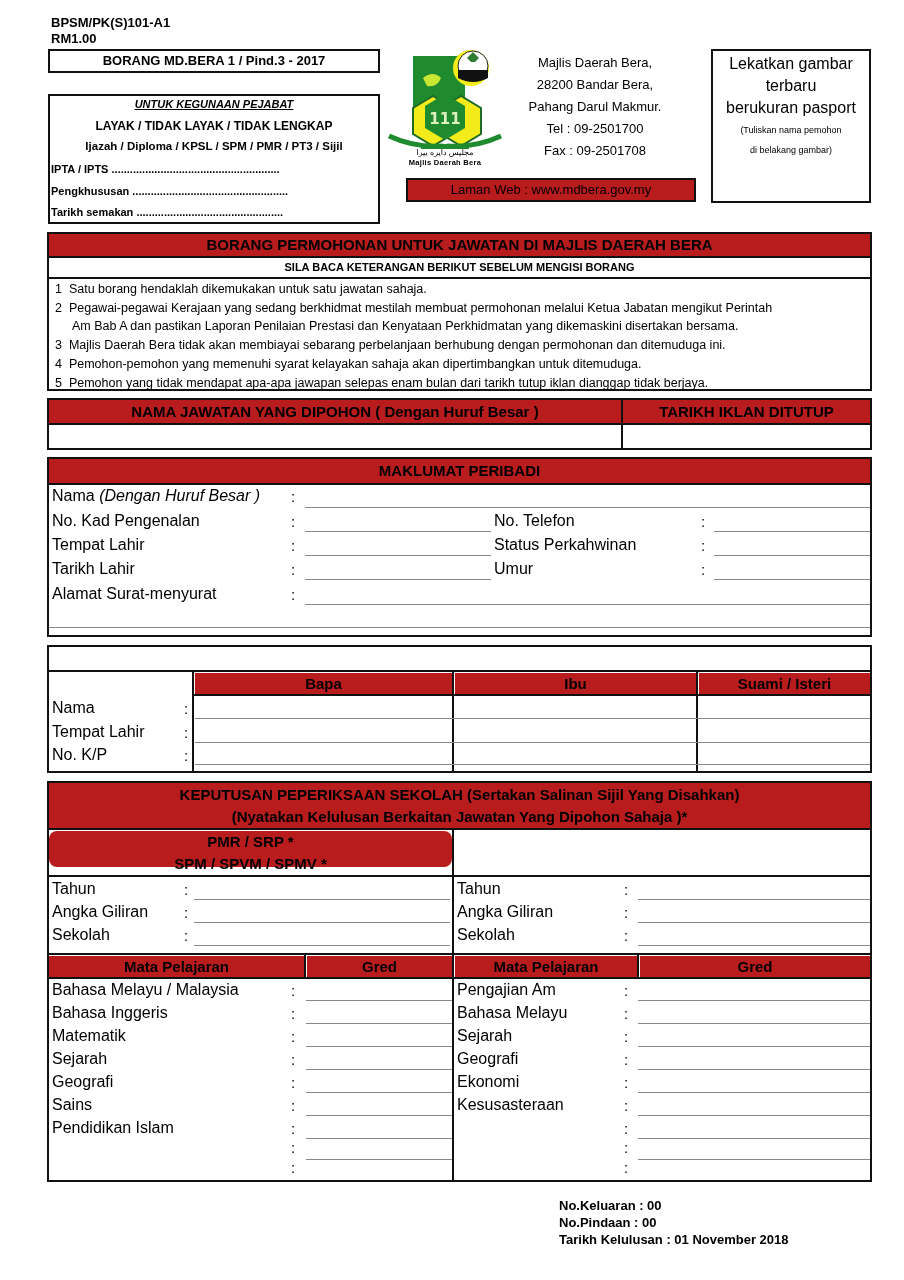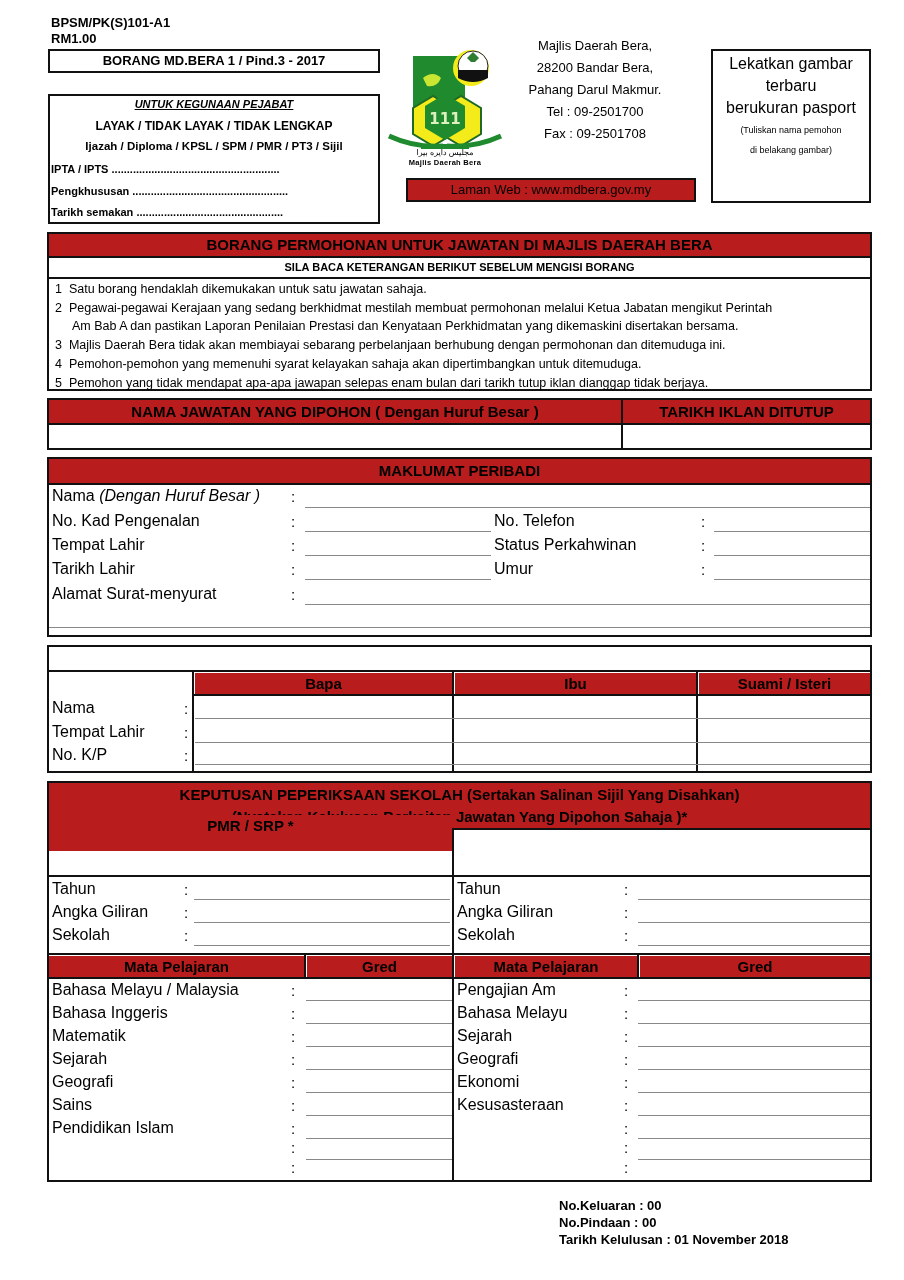--- a/index.html
+++ b/index.html
@@ -52,21 +52,21 @@
     <polygon points="40,58 60,46 80,58 80,80 60,92 40,80" fill="#1f8a2e"></polygon>
     <text x="60" y="76" font-size="15" fill="#dff0c0" text-anchor="middle" font-family="DejaVu Sans, sans-serif" font-weight="bold">111</text>
     <path d="M4 88 Q30 100 58 98" stroke="#1f8a2e" stroke-width="5" fill="none"></path>
     <path d="M116 88 Q90 100 62 98" stroke="#1f8a2e" stroke-width="5" fill="none"></path>
     <rect x="36" y="96" width="48" height="5" fill="#1f8a2e"></rect>
   </svg>
   <div class="abs center" style="left:0;right:0;top:100px;font-size:8px;">مجليس دايره بيرا</div>
   <div class="abs center bold" style="left:0;right:0;top:110px;font-size:7.5px;letter-spacing:0.3px;">Majlis Daerah Bera</div>
 </div>
 
-<div class="abs center" style="left:510px;top:35px;width:170px;font-size:13px;line-height:22px;">
+<div class="abs center" style="left:510px;top:52px;width:170px;font-size:13px;line-height:22px;">
   <div>Majlis Daerah Bera,</div>
   <div>28200 Bandar Bera,</div>
   <div>Pahang Darul Makmur.</div>
   <div>Tel : 09-2501700</div>
   <div>Fax : 09-2501708</div>
 </div>
 <div class="abs box gray center t13" style="left:406px;top:178px;width:290px;height:24px;line-height:19px;">Laman Web : www.mdbera.gov.my</div>
 
 <div class="abs box center" style="left:711px;top:49px;width:160px;height:154px;">
   <div style="margin-top:2px;font-size:16px;line-height:22px;">Lekatkan gambar</div>
@@ -158,22 +158,23 @@
 </div>
 
 <div class="abs box" style="left:47px;top:781px;width:825px;height:401px;">
   <div class="abs gray bold center" style="left:0;right:0;top:0;height:45px;font-size:15px;line-height:22px;padding-top:1px;">
     <div>KEPUTUSAN PEPERIKSAAN SEKOLAH (Sertakan Salinan Sijil Yang Disahkan)</div>
     <div>(Nyatakan Kelulusan Berkaitan Jawatan Yang Dipohon Sahaja )*</div>
   </div>
   <div class="hline" style="top:45px;"></div>
   <div class="vline" style="left:403px;top:45px;"></div>
 
-  <div class="abs gray bold center" style="left:0;width:403px;top:32px;height:36px;font-size:15px;line-height:22px;">
+  <div class="abs gray bold center" style="left:0;width:403px;top:48px;height:36px;font-size:15px;line-height:22px;border-radius:8px;">
     <div>PMR / SRP *</div>
+    <div>SPM / SPVM / SPMV *</div>
   </div>
   <div class="hline" style="top:92px;"></div>
 
   <div class="lbl" style="left:3px;top:97px;">Tahun</div>
   <span class="colon" style="left:135px;top:98px;">:</span>
   <div class="fill" style="left:145px;width:256px;top:116px;"></div>
   <div class="lbl" style="left:3px;top:120px;">Angka Giliran</div>
   <span class="colon" style="left:135px;top:121px;">:</span>
   <div class="fill" style="left:145px;width:256px;top:139px;"></div>
   <div class="lbl" style="left:3px;top:143px;">Sekolah</div>

